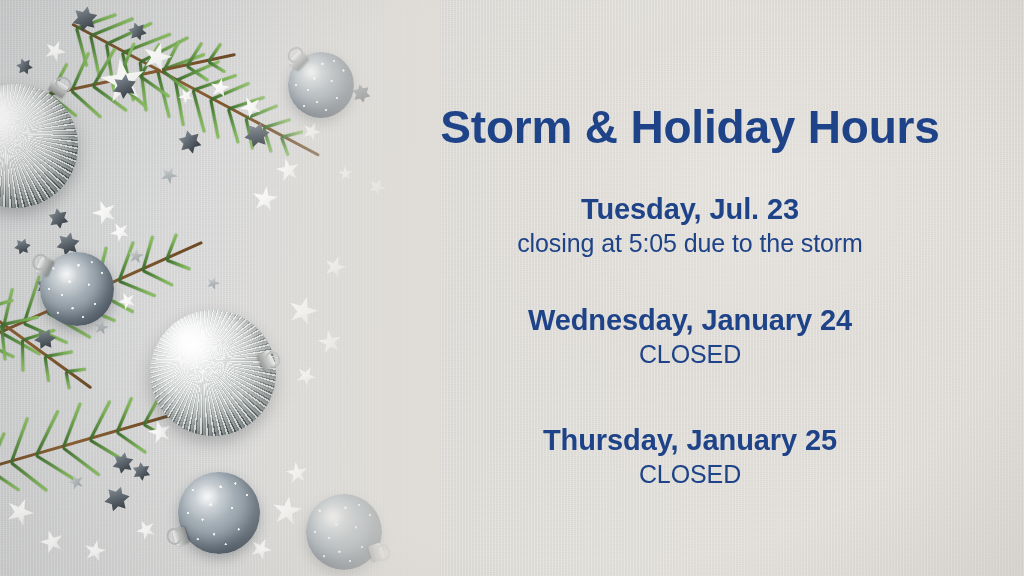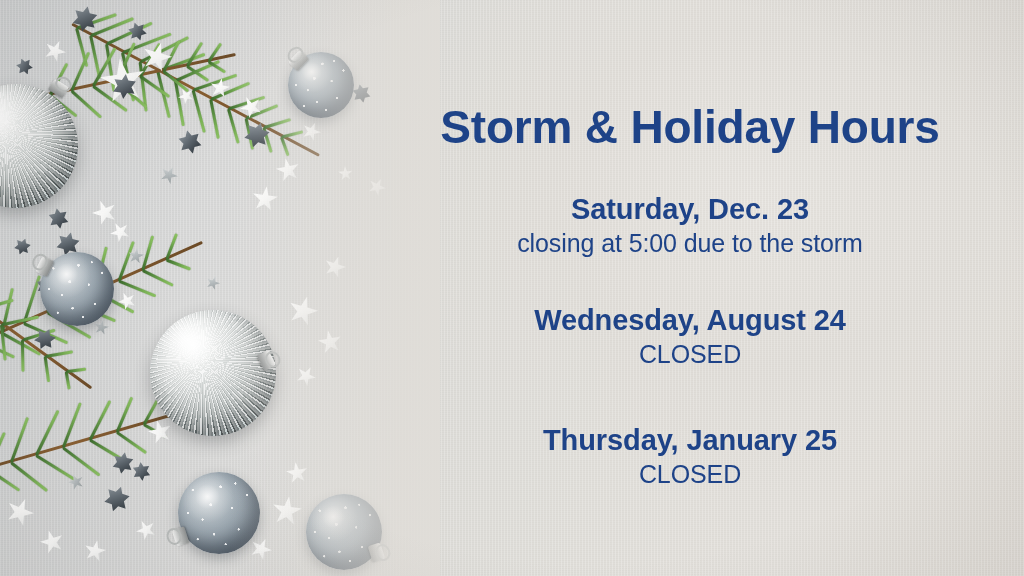--- a/index.html
+++ b/index.html
@@ -397,26 +397,26 @@
     <div class="decor-fade"></div>
   </div>
 
   <div class="bg-vignette"></div>
 
   <div class="content">
 
     <div class="poster-title">Storm &amp; Holiday Hours</div>
 
     <div class="hours-block block-1">
-      <div class="day-line">Saturday, Dec. 23</div>
-      <div class="note-line">closing at 5:00 due to the storm</div>
+      <div class="day-line">Tuesday, Jul. 23</div>
+      <div class="note-line">closing at 5:05 due to the storm</div>
     </div>
 
     <div class="hours-block block-2">
-      <div class="day-line">Wednesday, August 24</div>
+      <div class="day-line">Wednesday, January 24</div>
       <div class="note-line">CLOSED</div>
     </div>
 
     <div class="hours-block block-3">
       <div class="day-line">Thursday, January 25</div>
       <div class="note-line">CLOSED</div>
     </div>
 
   </div>
 </div>

